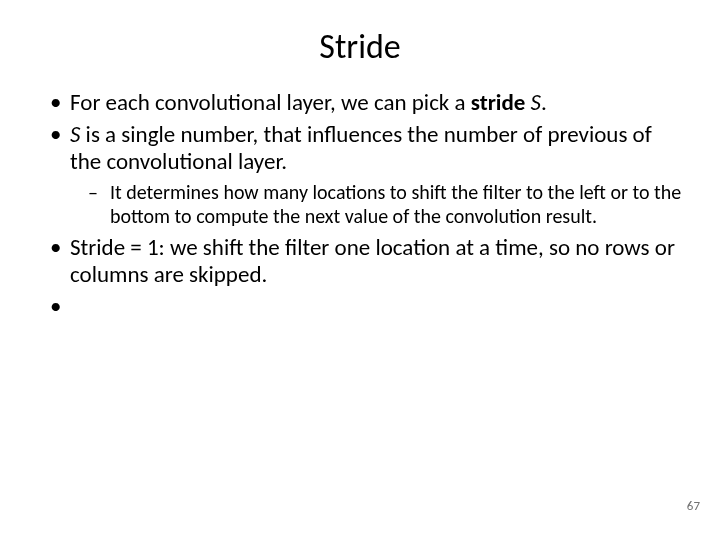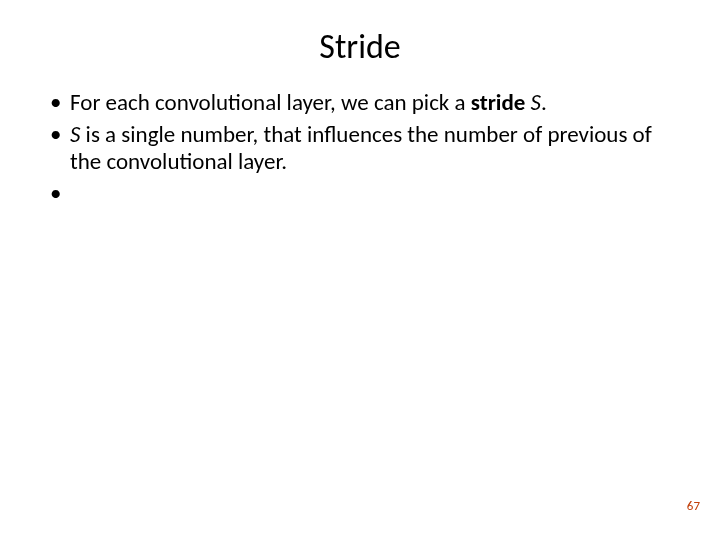--- a/index.html
+++ b/index.html
@@ -59,34 +59,38 @@
     left: -22px;
     top: 0;
   }
   .italic { font-style: italic; }
   .bold { font-weight: 700; }
   .pagenum {
     position: absolute;
     right: 20px;
     bottom: 18px;
     font-size: 13px;
-    color: #c2410c;
+    color: #737373;
   }
 </style>
 </head>
 <body>
 
 <div class="slide">
   <div class="title">Stride</div>
 
   <ul class="level1">
     <li>
       <span>For each convolutional layer, we can pick a </span><span class="bold">stride</span><span> </span><span class="italic">S</span><span>.</span>
     </li>
     <li>
       <span class="italic">S</span><span> is a single number, that influences the number of previous of the convolutional layer.</span>
+      <ul class="level2">
+        <li>It determines how many locations to shift the filter to the left or to the bottom to compute the next value of the convolution result.</li>
+      </ul>
     </li>
+    <li>Stride = 1: we shift the filter one location at a time, so no rows or columns are skipped.</li>
     <li>
     </li>
   </ul>
 
   <div class="pagenum">67</div>
 </div>
 
 </body></html>

